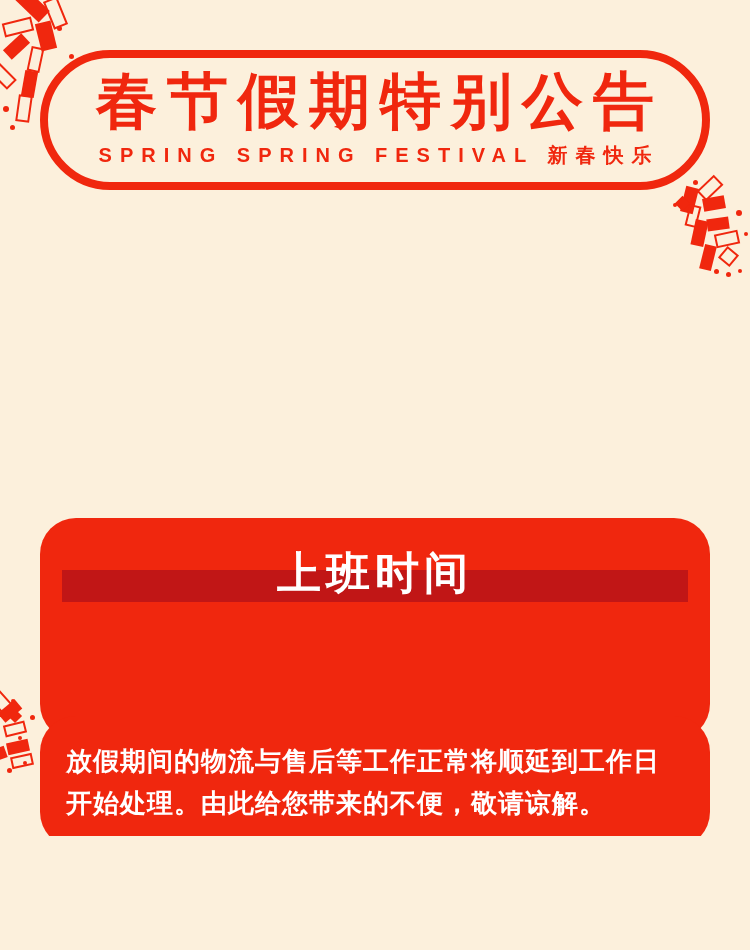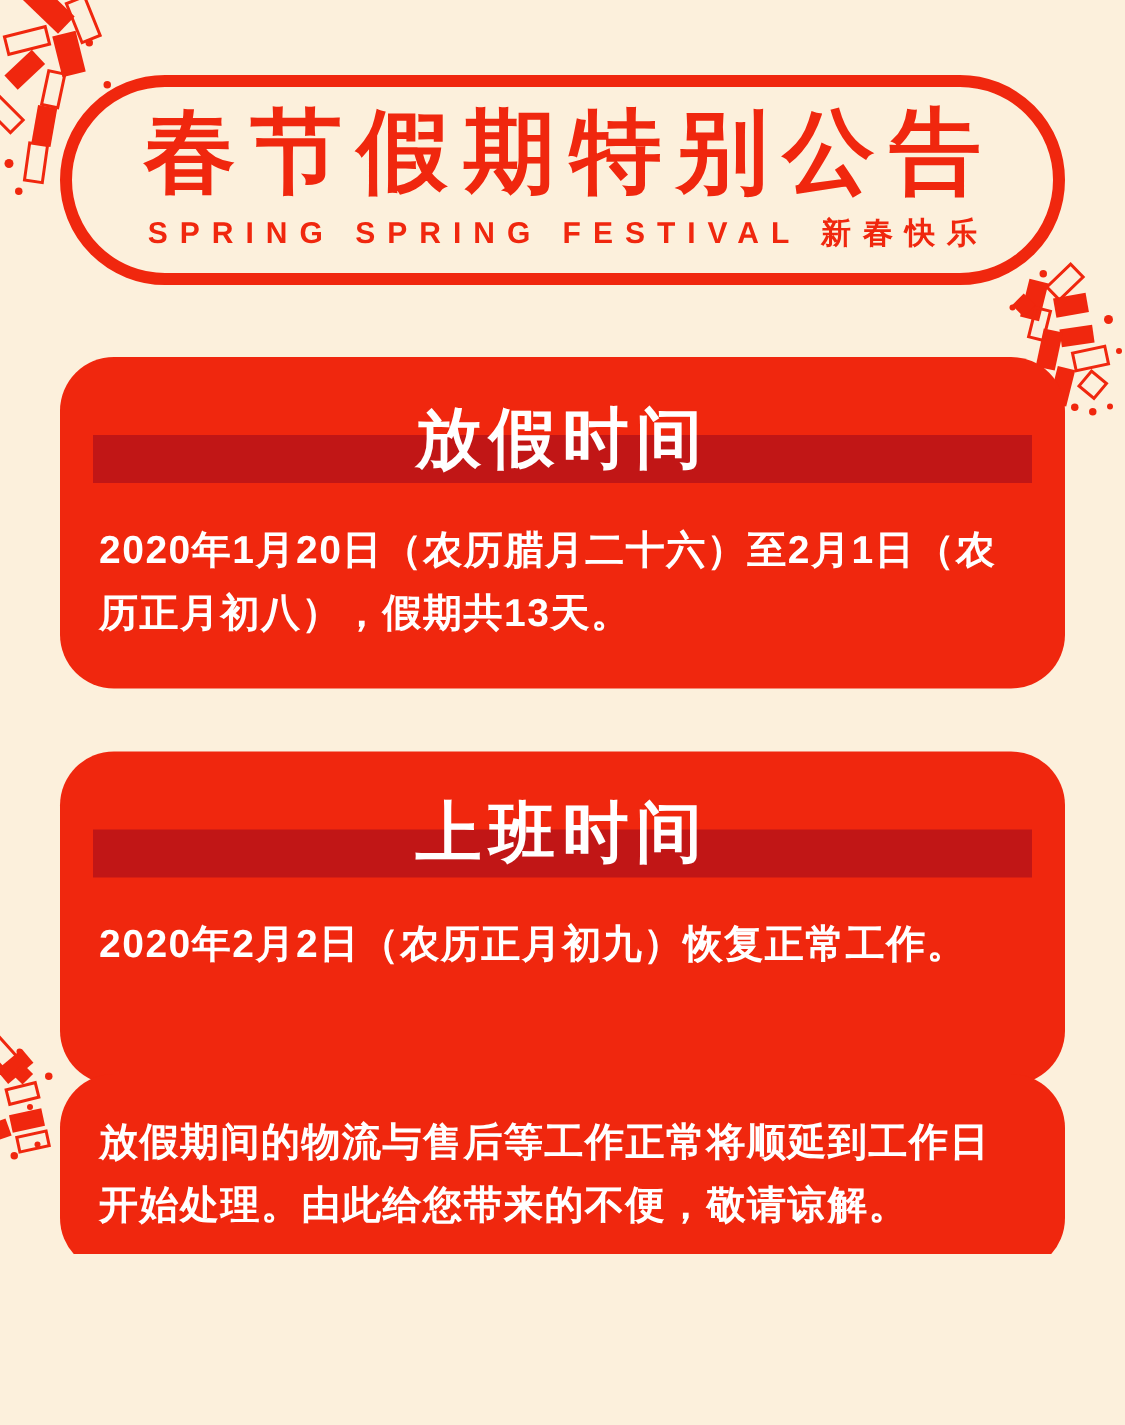--- a/index.html
+++ b/index.html
@@ -35,21 +35,21 @@
     margin-top:10px;padding-left:8px;
     font-size:20px;font-weight:bold;color:var(--red);
     letter-spacing:8px;white-space:nowrap;
   }
   
   .card{
     position:absolute;left:40px;width:670px;
     background:var(--red);border-radius:36px;color:var(--white);
   }
   .card-1{top:238px;height:221px;}
-  .card-2{top:501px;height:222px;}
+  .card-2{top:518px;height:222px;}
   .card-3{top:716px;height:132px;display:flex;align-items:center;}
   .card-heading{position:relative;margin-top:26px;height:58px;}
   .card-heading .bar{
     position:absolute;left:22px;right:22px;top:26px;height:32px;
     background:var(--dark);
   }
   .card-heading h2{
     position:relative;margin:0;text-align:center;
     font-size:44px;font-weight:900;letter-spacing:5px;line-height:58px;
     color:var(--white);z-index:1;
@@ -114,33 +114,25 @@
       <div class="cf cf-d" style="left: 18px; top: 736px; width: 4px; height: 4px;"></div>
       <div class="cf cf-d" style="left: 7px; top: 768px; width: 5px; height: 5px;"></div>
       <div class="cf cf-d" style="left: 23px; top: 761px; width: 4px; height: 4px;"></div>
     </div>
 
   <div class="title-pill">
     <h1>春节假期特别公告</h1>
     <div class="subtitle">SPRING SPRING FESTIVAL 新春快乐</div>
   </div>
 
-  <section class="card card-1">
-    <div class="card-heading">
-      <div class="bar"></div>
-      <h2>放假时间</h2>
-    </div>
-    <p>2020年1月20日（农历腊月二十六）至2月1日（农历正月初八），假期共13天。</p>
-  </section>
 
   <section class="card card-2">
     <div class="card-heading">
       <div class="bar"></div>
       <h2>上班时间</h2>
     </div>
-    <p>2020年2月2日（农历正月初九）恢复正常工作。</p>
   </section>
 
   <section class="card card-3">
     <p>放假期间的物流与售后等工作正常将顺延到工作日开始处理。由此给您带来的不便，敬请谅解。</p>
   </section>
 
 </div>
 
 </body></html>

